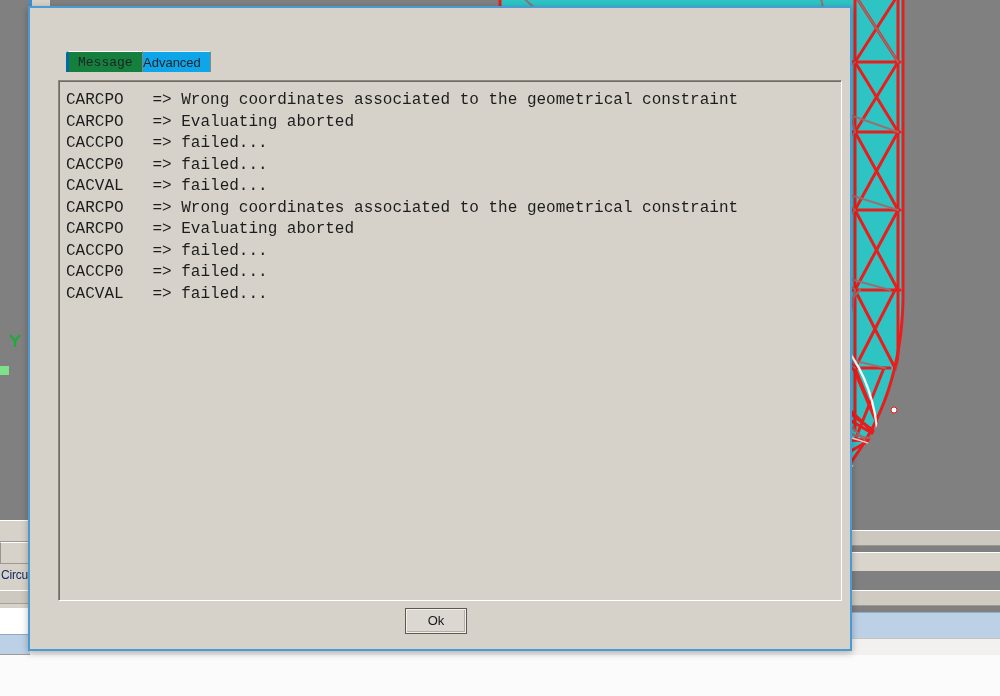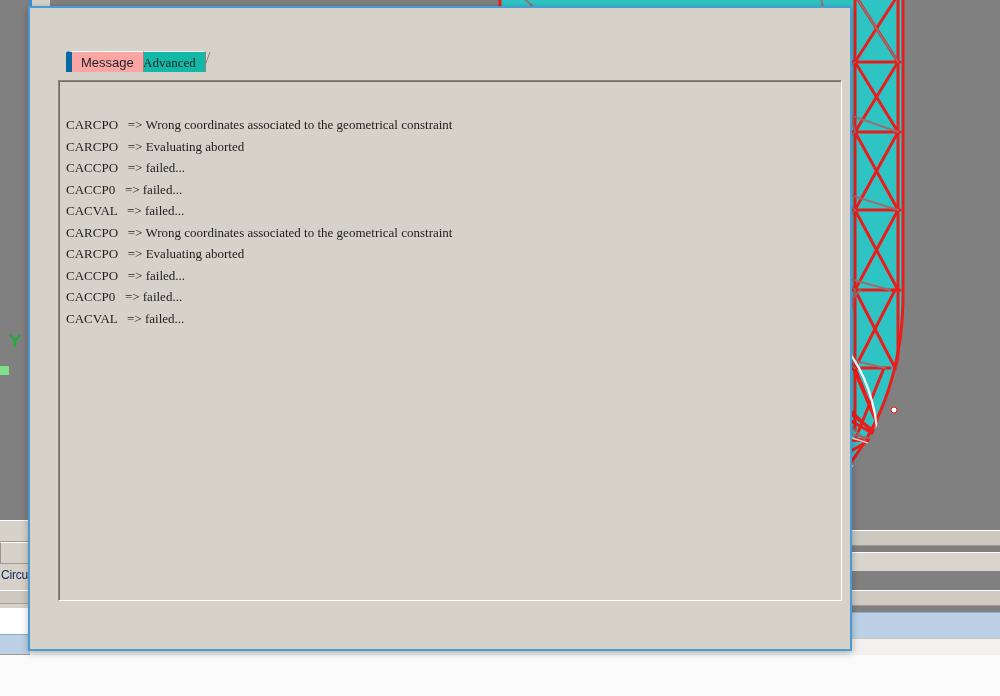--- a/index.html
+++ b/index.html
@@ -213,35 +213,35 @@
     font-size: 13px;
     color: #1f2226;
     font-family: "Liberation Sans", sans-serif;
     box-sizing: border-box;
     padding: 3px 9px 0 9px;
     white-space: nowrap;
     cursor: default;
   }
   #tab-message {
     left: 36px;
-    background: #fca5a5;
+    background: #15803d;
     border-top: 1px solid #ffffff;
-    border-left: 6px solid #0369a1;
+    border-left: 3px solid #0369a1;
     border-right: 1px solid #8b877f;
     border-top-left-radius: 3px;
     z-index: 3;
+    font-family: Liberation Mono, monospace;
   }
   #tab-advanced {
     left: 104px;
-    background: #14b8a6;
+    background: #0ea5e9;
     border-top: 1px solid #eeebe5;
     border-right: 1px solid #8b877f;
     z-index: 2;
     transform: skewX(0deg);
-    font-family: Liberation Serif, serif;
   }
   
   .tab-slash {
     position: absolute;
     top: 4px;
     width: 10px;
     height: 20px;
     overflow: hidden;
     z-index: 1;
   }
@@ -269,26 +269,25 @@
     width: 782px;
     height: 519px;
     border-top: 1px solid #6f6b64;
     border-left: 1px solid #6f6b64;
     box-sizing: border-box;
     background: #d6d2ca;
     overflow: auto;
     padding: 8px 6px 6px 6px;
   }
   #log-lines {
-    font-family: Liberation Serif, serif;
-    font-size: 13px;
+    font-family: Liberation Mono, monospace;
+    font-size: 16px;
     line-height: 21.5px;
     color: #1d1d1d;
     white-space: pre;
-    margin-top: 24px;
   }
   .log-line {
     display: block;
     white-space: pre;
   }
 
   
   #dialog-button-row {
     position: absolute;
     left: 0;
@@ -444,16 +443,19 @@
       </svg>
       <div class="tab" id="tab-message">Message</div>
     </div>
 
     <div id="message-area">
       <div id="message-inner">
         <div id="log-lines"><span class="log-line">CARCPO   =&gt; Wrong coordinates associated to the geometrical constraint</span><span class="log-line">CARCPO   =&gt; Evaluating aborted</span><span class="log-line">CACCPO   =&gt; failed...</span><span class="log-line">CACCP0   =&gt; failed...</span><span class="log-line">CACVAL   =&gt; failed...</span><span class="log-line">CARCPO   =&gt; Wrong coordinates associated to the geometrical constraint</span><span class="log-line">CARCPO   =&gt; Evaluating aborted</span><span class="log-line">CACCPO   =&gt; failed...</span><span class="log-line">CACCP0   =&gt; failed...</span><span class="log-line">CACVAL   =&gt; failed...</span></div>
       </div>
     </div>
 
+    <div id="dialog-button-row">
+      <button id="ok-button">Ok</button>
+    </div>
 
   </div>
 
 </div>
 
 </body></html>

